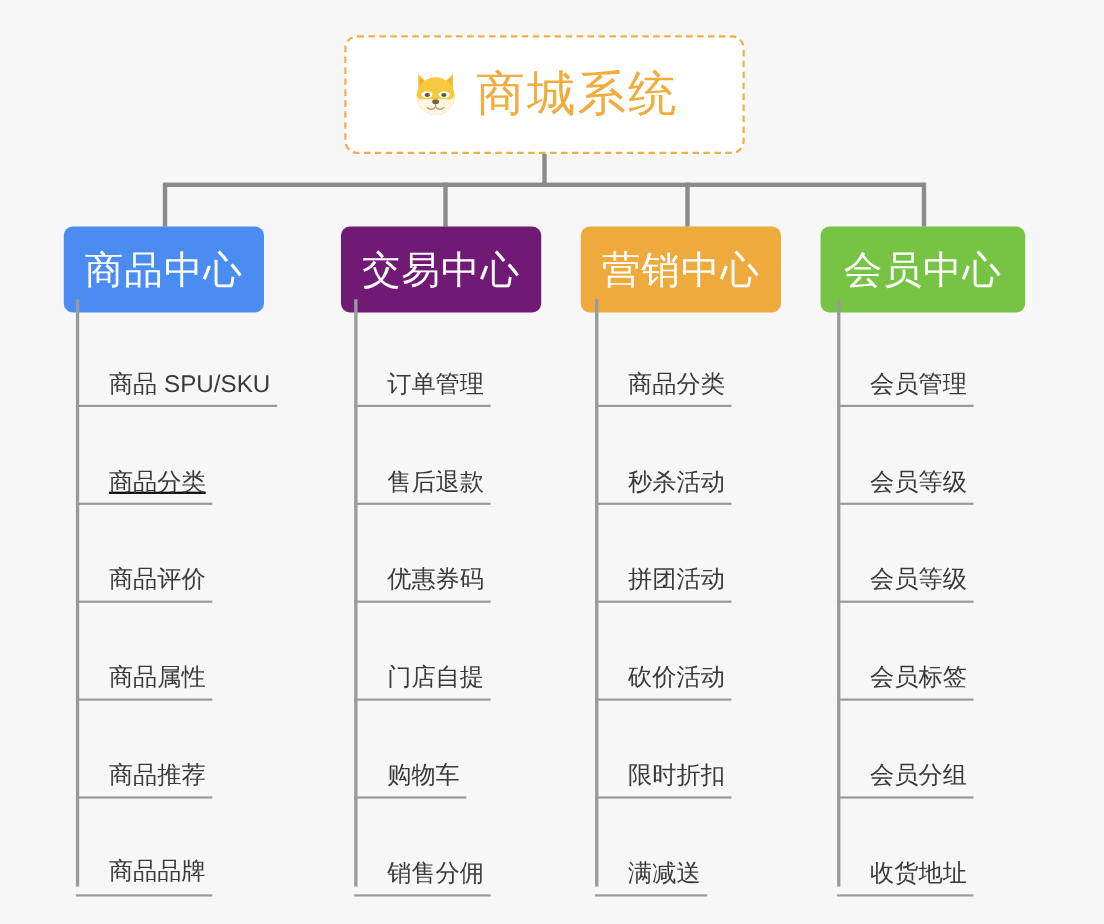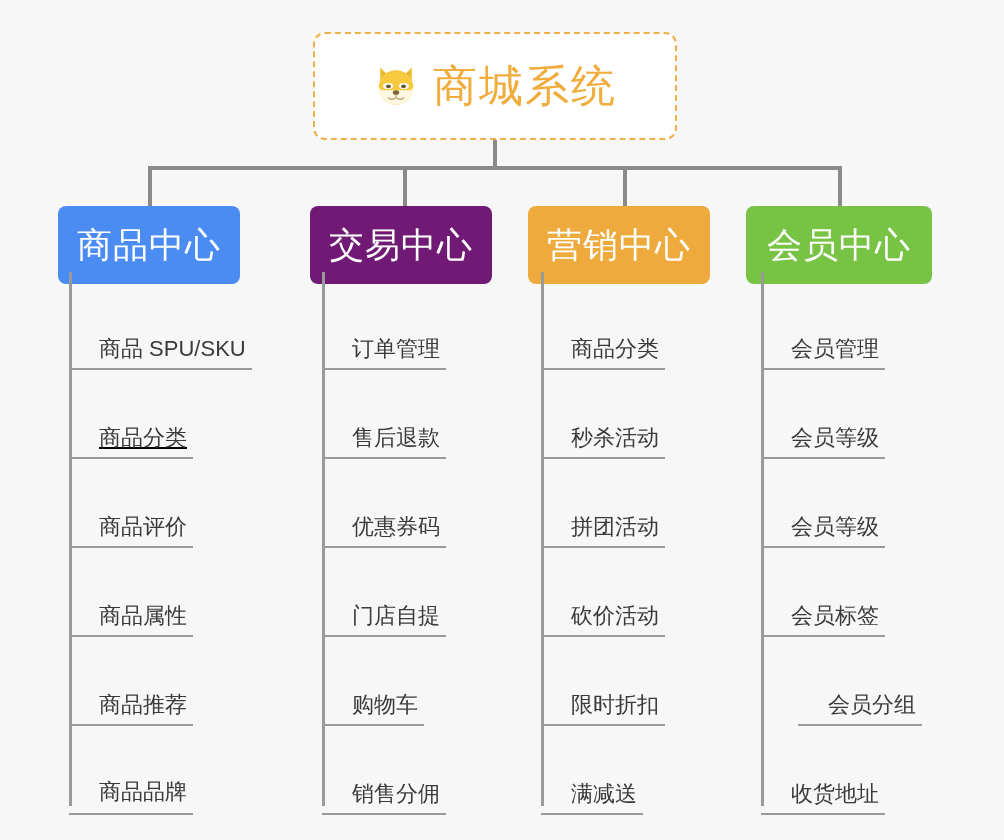--- a/index.html
+++ b/index.html
@@ -226,21 +226,21 @@
       </div>
     <div class="leaf" style="top:89px;">
       <span class="leaf-inner" style="border-bottom-color: rgb(154, 154, 154);">会员等级</span>
       </div>
     <div class="leaf" style="top:178px;">
       <span class="leaf-inner" style="border-bottom-color: rgb(154, 154, 154);">会员等级</span>
       </div>
     <div class="leaf" style="top:267px;">
       <span class="leaf-inner" style="border-bottom-color: rgb(154, 154, 154);">会员标签</span>
       </div>
-    <div class="leaf" style="top:356px;padding-left:37px;">
+    <div class="leaf" style="top:356px;">
       <span class="leaf-inner" style="border-bottom-color: rgb(154, 154, 154);">会员分组</span>
       </div>
     <div class="leaf" style="top:445px;font-family:Liberation Serif, serif;">
       <span class="leaf-inner" style="border-bottom-color: rgb(154, 154, 154);">收货地址</span>
       </div>
   </div>
 
 </div>
 
 </body></html>

